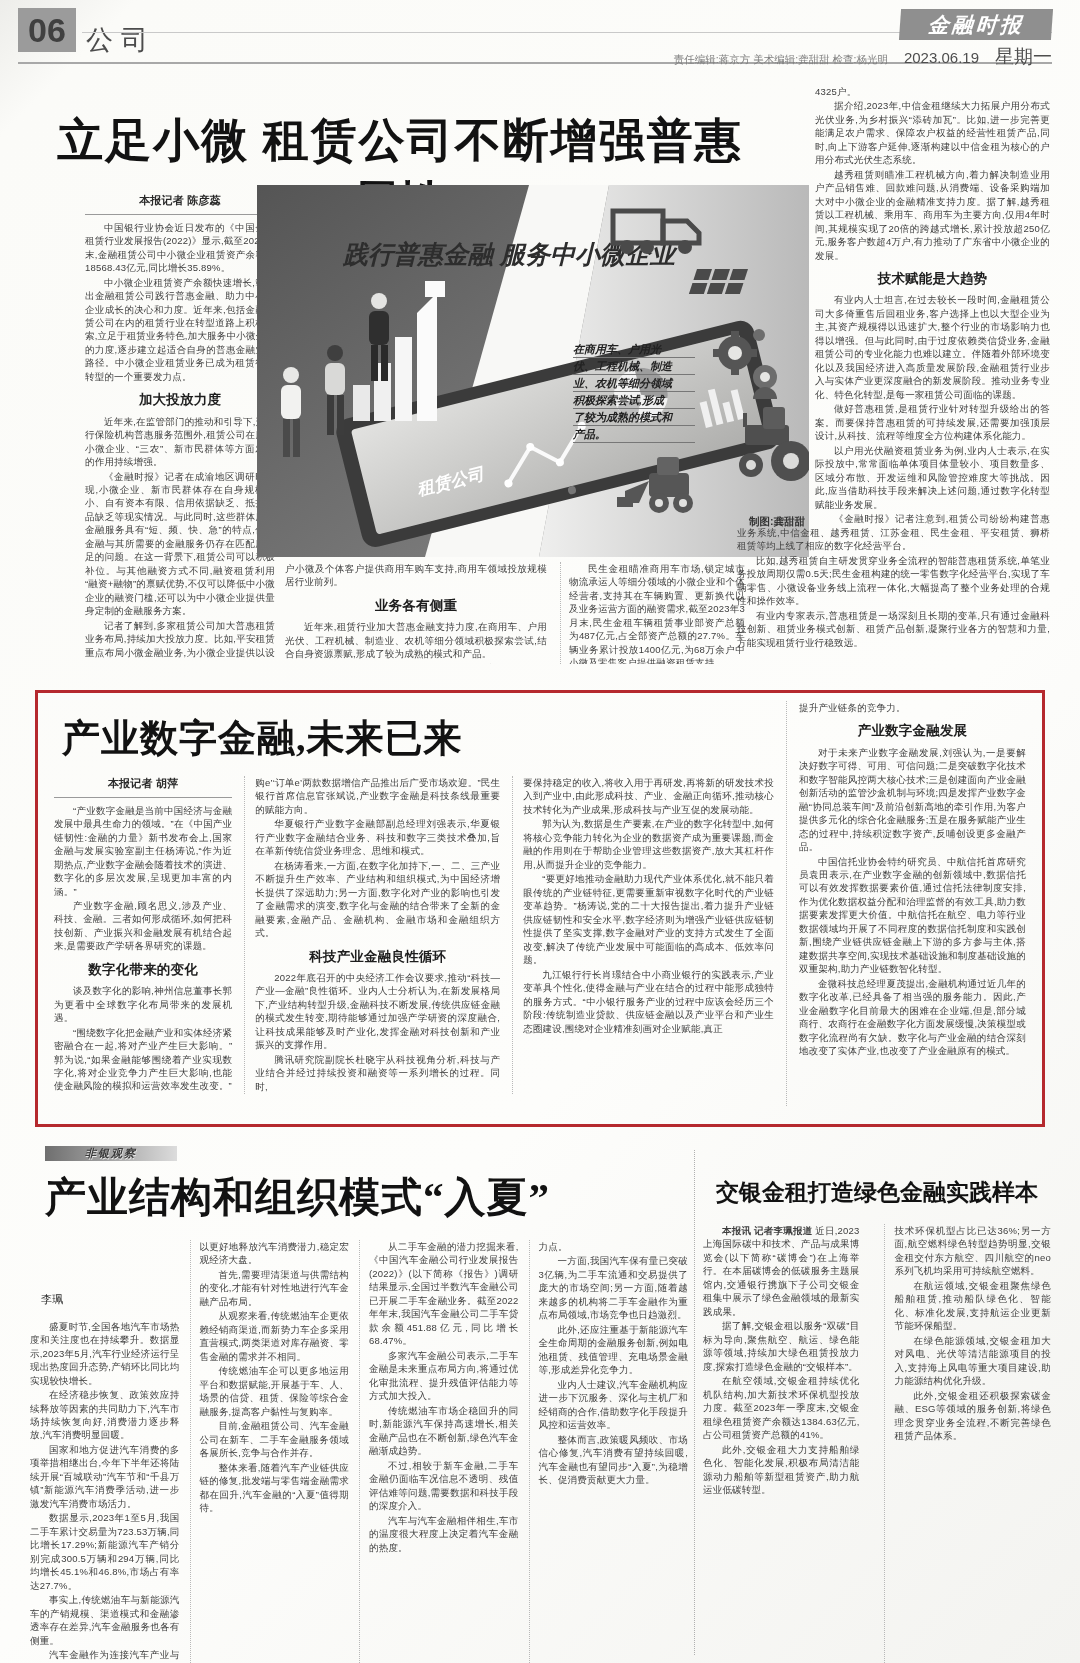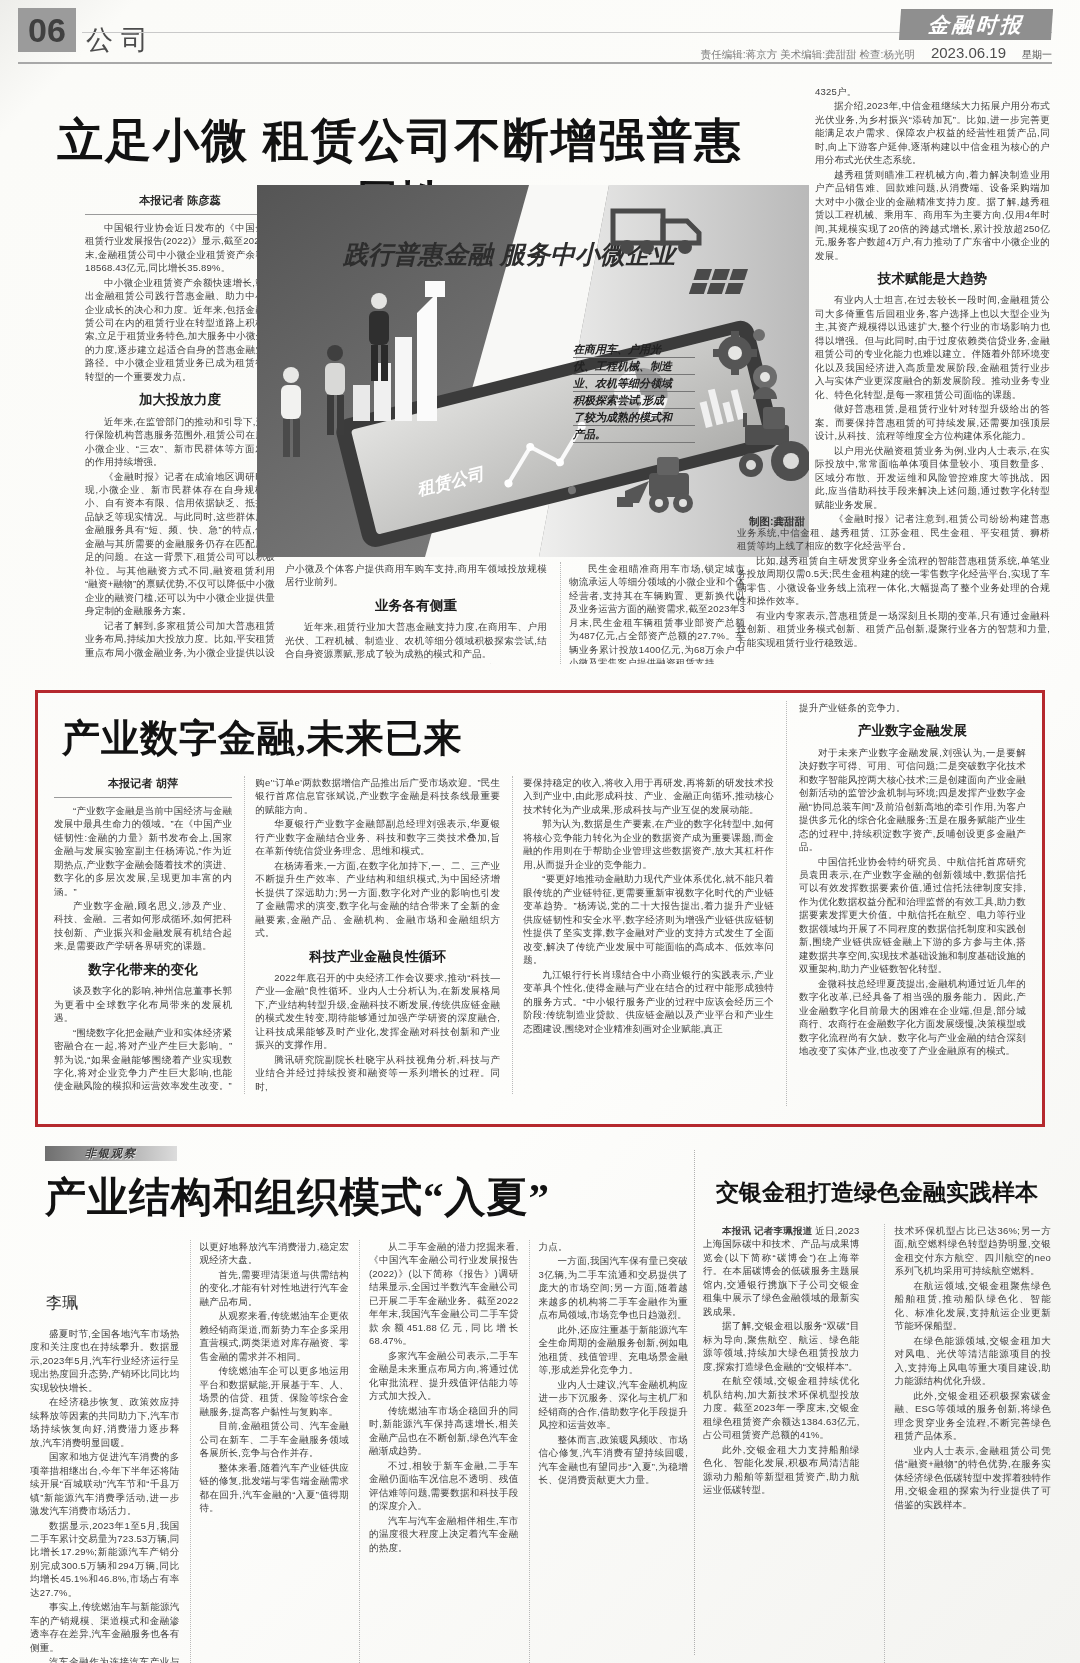--- a/index.html
+++ b/index.html
@@ -24,21 +24,21 @@
     color:#404040;font-size:34px;font-weight:bold;display:flex;align-items:center;justify-content:center;}
   .mast-section{position:absolute;left:86px;top:22px;font-size:27px;letter-spacing:8px;color:#4c4c4c;}
   .rule1{position:absolute;left:82px;right:28px;top:32px;height:1px;background:#c9c9c9;}
   .rule2{position:absolute;left:18px;right:28px;top:62px;height:2px;background:#a8a8a8;}
   .mast-logo{position:absolute;right:28px;top:9px;width:152px;height:31px;background:#8f8f8f;color:#fff;
     display:flex;align-items:center;justify-content:center;font-family:"Liberation Serif",serif;
     font-style:italic;font-weight:bold;font-size:21px;letter-spacing:3px;transform:skewX(-4deg);}
   .mast-info{position:absolute;right:28px;top:44px;display:flex;align-items:baseline;gap:16px;}
   .mast-editors{font-size:10.5px;color:#7d7d7d;}
   .mast-date{font-size:15px;color:#4e4e4e;}
-  .mast-week{font-size:10px;color:#4e4e4e;}
+  .mast-week{font-size:19px;color:#4e4e4e;}
 
   
   .lead-headline{position:absolute;left:55px;top:110px;width:690px;text-align:center;
     font-size:46px;letter-spacing:2px;}
   .lead-col1{position:absolute;left:85px;top:193px;width:190px;height:468px;}
   .illus{position:absolute;left:257px;top:185px;width:552px;height:372px;}
   .illus-note{position:absolute;left:316px;top:156px;width:122px;height:102px;overflow:hidden;
     font-size:11px;font-weight:bold;font-style:italic;line-height:17px;color:#222;text-align:justify;
     background:repeating-linear-gradient(to bottom,transparent 0 15.5px,#777 15.5px 16.5px,transparent 16.5px 17px);}
   .illus-credit{position:absolute;left:492px;top:330px;width:90px;font-size:10.5px;font-weight:bold;color:#333;}
@@ -59,21 +59,21 @@
   .feat-panel{flex:1;padding-left:12px;height:405px;}
 
   
   .kicker{position:absolute;left:45px;top:1146px;width:132px;height:15px;
     background:linear-gradient(90deg,#6f6f6f,#dcdcdc);color:#3a3a3a;font-size:11px;font-weight:bold;
     font-style:italic;display:flex;align-items:center;justify-content:center;letter-spacing:2px;
     text-shadow:.5px .5px 0 #eee;}
   .auto-headline{position:absolute;left:45px;top:1170px;width:645px;font-size:41px;letter-spacing:1px;}
   .auto-body{position:absolute;left:30px;top:1240px;width:658px;height:423px;display:flex;gap:10px;}
   .auto-col{width:152px;}
-  .auto-byline{margin-top:52px;margin-bottom:12px;font-size:16px;color:#2c2c2c;text-indent:1em;}
+  .auto-byline{margin-top:52px;margin-bottom:12px;font-size:11px;color:#2c2c2c;text-indent:1em;}
   .bottom-divider{position:absolute;left:694px;top:1150px;height:505px;border-left:1px dotted #b0b0b0;}
   .green-headline{position:absolute;left:703px;top:1177px;width:348px;text-align:center;font-size:23px;}
   .green-body{position:absolute;left:703px;top:1224px;width:348px;height:439px;display:flex;gap:24px;}
   .green-col{width:163px;}
   .lead-inline b{font-weight:bold;}
 </style>
 </head>
 <body>
 
 <div class="page">
@@ -380,18 +380,17 @@
           <p>在航空领域,交银金租持续优化机队结构,加大新技术环保机型投放力度。截至2023年一季度末,交银金租绿色租赁资产余额达1384.63亿元,占公司租赁资产总额的41%。</p>
           <p>此外,交银金租大力支持船舶绿色化、智能化发展,积极布局清洁能源动力船舶等新型租赁资产,助力航运业低碳转型。</p>
         </div>
     </div>
     <div class="green-col col vdot" style="padding-left:10px;">
       <p class="cont">技术环保机型占比已达36%;另一方面,航空燃料绿色转型趋势明显,交银金租交付东方航空、四川航空的neo系列飞机均采用可持续航空燃料。</p>
       <div>
           <p>在航运领域,交银金租聚焦绿色船舶租赁,推动船队绿色化、智能化、标准化发展,支持航运企业更新节能环保船型。</p>
           <p>在绿色能源领域,交银金租加大对风电、光伏等清洁能源项目的投入,支持海上风电等重大项目建设,助力能源结构优化升级。</p>
           <p>此外,交银金租还积极探索碳金融、ESG等领域的服务创新,将绿色理念贯穿业务全流程,不断完善绿色租赁产品体系。</p>
-          <p>业内人士表示,金融租赁公司凭借“融资+融物”的特色优势,在服务实体经济绿色低碳转型中发挥着独特作用,交银金租的探索为行业提供了可借鉴的实践样本。</p>
         </div>
     </div>
   </div>
 
 </div>
 
 </body></html>

